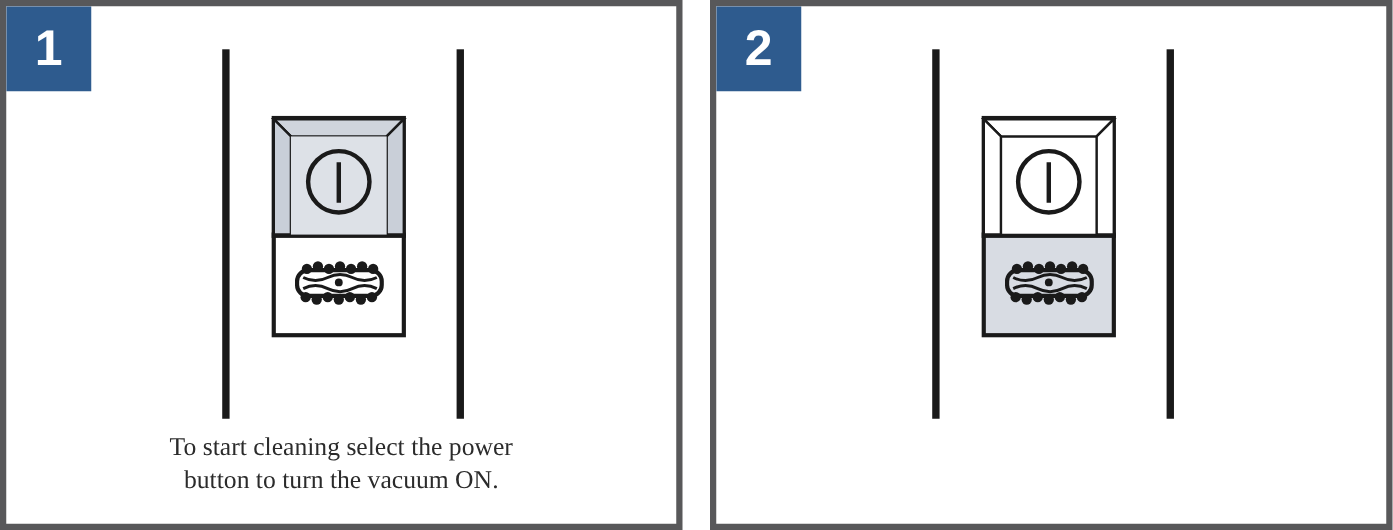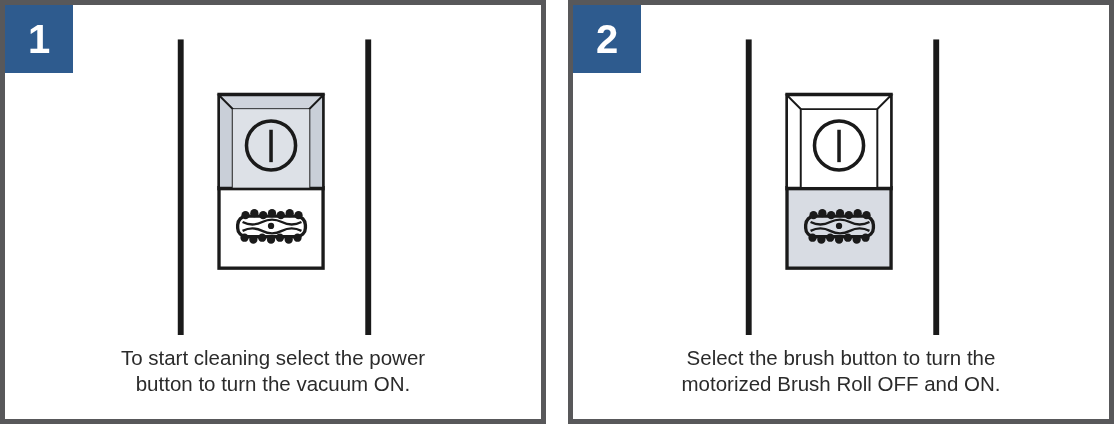--- a/index.html
+++ b/index.html
@@ -64,21 +64,21 @@
     bottom: 22px;
     text-align: center;
     padding: 0 28px;
     box-sizing: border-box;
   }
   .caption p {
     margin: 0;
     font-size: 20.5px;
     line-height: 1.28;
     color: #2b2b2b;
-    font-family: Liberation Sans, sans-serif;
+    font-family: Liberation Serif, serif;
     font-weight: 400;
     white-space: pre-line;
   }
 </style>
 </head>
 <body>
 
 <div id="root">
 
   <div class="panel">
@@ -182,19 +182,15 @@
           <circle cx="280" cy="234" r="4.2" fill="#1a1a1a"></circle>
           <circle cx="289" cy="236" r="4.2" fill="#1a1a1a"></circle>
           <circle cx="298" cy="234" r="4.2" fill="#1a1a1a"></circle>
           <circle cx="271" cy="222" r="3.2" fill="#1a1a1a"></circle>
           <path d="M242 227 q10 -5 20 0 q10 5 20 0 q10 -5 20 0" fill="none" stroke="#1a1a1a" stroke-width="2.4"></path>
           <path d="M242 218 q10 5 20 0 q10 -5 20 0 q10 5 20 0" fill="none" stroke="#1a1a1a" stroke-width="2.4"></path>
         </g>
       </g>
     </svg>
 
-    <div class="caption">
-      <p>Select the brush button to turn the
-motorized Brush Roll OFF and ON.</p>
-    </div>
   </div>
 
 </div>
 
 </body></html>

